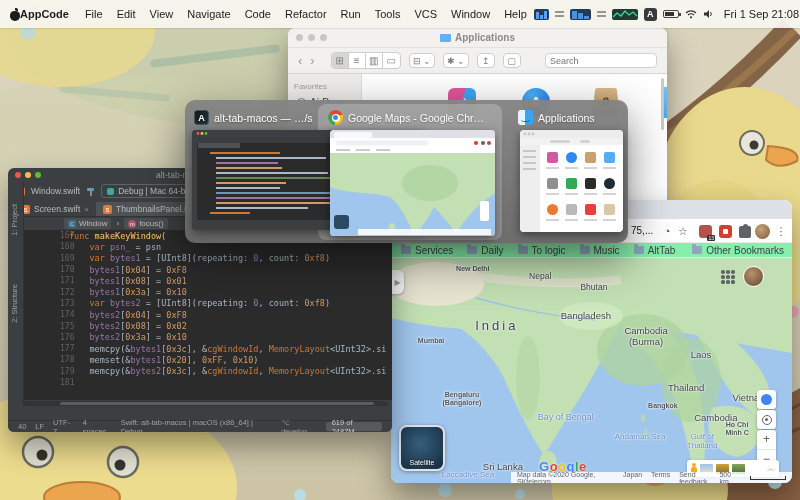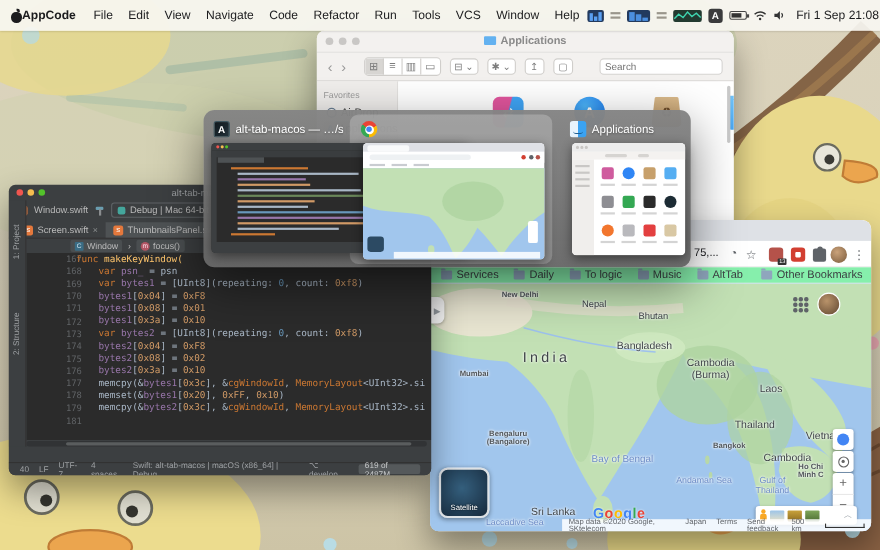--- a/index.html
+++ b/index.html
@@ -670,20 +670,21 @@
         <rect x="24" y="72" width="120" height="2" fill="#d19a66"></rect>
         <rect x="24" y="77" width="92" height="2" fill="#a9b7c6"></rect>
         <rect x="18" y="82" width="40" height="2" fill="#cc7832"></rect>
       </g>
       <rect y="90" width="233" height="10" fill="#3c3f41"></rect>
       <circle cx="200" cy="95" r="1.6" fill="#62b543"></circle>
     </svg>
 
     <div class="sw-title" style="left:143px;top:10px;width:164px">
       <span class="icon16 chrome-ic"></span>
+      <span>Google Maps - Google Chr…</span>
     </div>
     <svg class="sw-thumb" style="left:145px;top:30px" width="165" height="106" viewBox="0 0 165 106">
       <rect width="165" height="106" rx="3" fill="#fff"></rect>
       <rect width="165" height="8" fill="#dfe1e6"></rect>
       <rect x="4" y="2" width="38" height="6" rx="2" fill="#f8f9fa"></rect>
       <rect y="8" width="165" height="10" fill="#ffffff"></rect>
       <rect x="6" y="10.5" width="92" height="5" rx="2.5" fill="#eef1f3"></rect>
       <circle cx="146" cy="13" r="2" fill="#d23f31"></circle>
         <circle cx="153" cy="13" r="2" fill="#5f6368"></circle>
         <circle cx="159" cy="13" r="2" fill="#b5524a"></circle>

